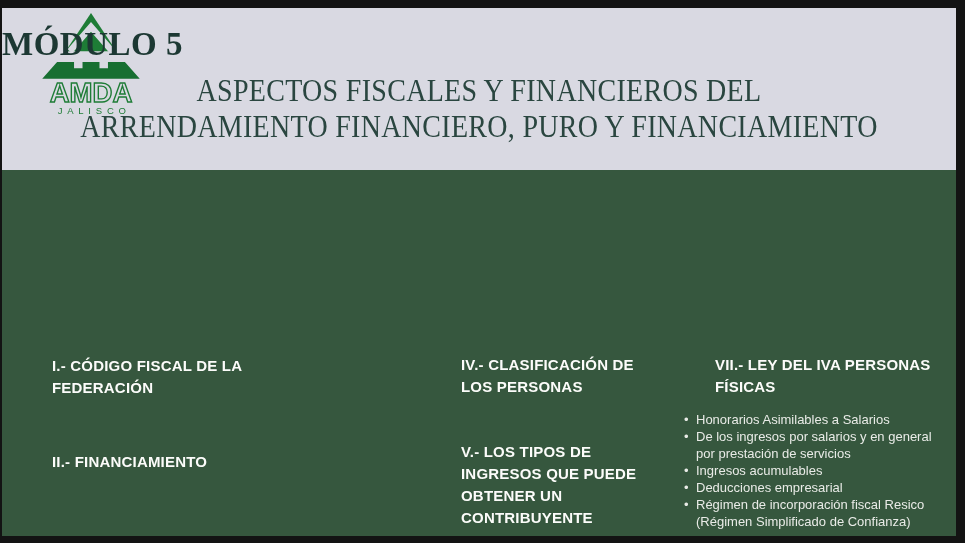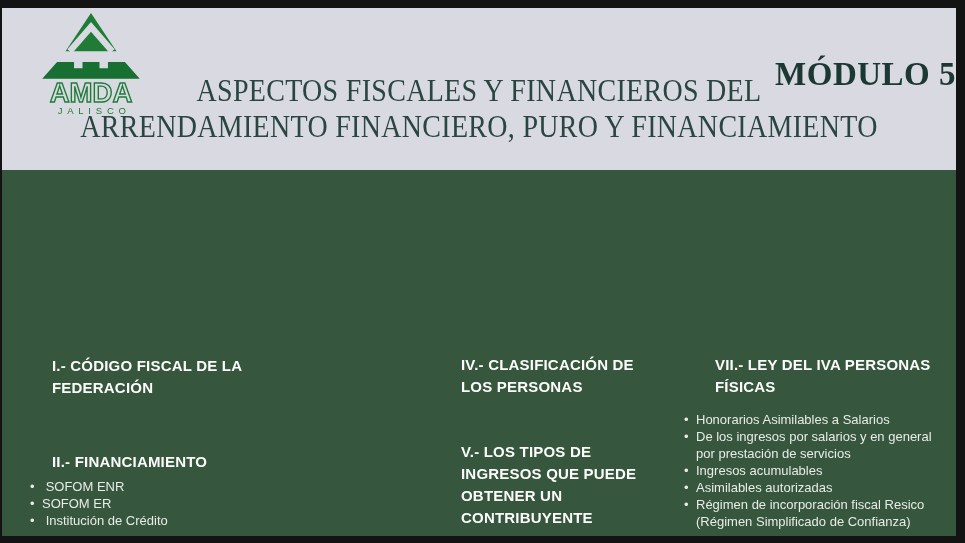--- a/index.html
+++ b/index.html
@@ -18,25 +18,24 @@
   body{font-family:"Liberation Sans",sans-serif;background:var(--frame);}
   .stage{position:absolute;left:0;top:0;width:965px;height:543px;background:var(--frame);}
 
   .header{
     position:absolute;left:2px;top:8px;width:954px;height:162px;
     background:var(--header-bg);overflow:hidden;
   }
   .logo{position:absolute;left:36px;top:5px;width:106px;height:102px;}
   .module-title{
     position:absolute;left:0;top:18px;width:100%;
-    text-align:right;
+    text-align:left;
     font-family:"Liberation Serif",serif;font-weight:bold;
     font-size:33px;letter-spacing:.5px;color:var(--title-color);
     white-space:nowrap;
-    margin-top:30px;
   }
   .subtitle{
     position:absolute;left:0;width:100%;text-align:center;
     font-family:"Liberation Serif",serif;font-weight:normal;
     font-size:28px;color:var(--subtitle-color);
     white-space:nowrap;transform:scaleY(1.15);transform-origin:50% 0;
     letter-spacing:.3px;
   }
   .subtitle.l1{top:64px;}
   .subtitle.l2{top:100px;}
@@ -92,25 +91,20 @@
 
   <div class="green-body">
 
     <section class="sec sec-i">
       <h2 class="sec-title"> I.- CÓDIGO FISCAL DE LA
 FEDERACIÓN</h2>
     </section>
 
     <section class="sec sec-ii">
       <h2 class="sec-title">II.- FINANCIAMIENTO</h2>
-      <ul class="bullets">
-          <li> SOFOM ENR</li>
-          <li>SOFOM ER</li>
-          <li> Institución de Crédito</li>
-        </ul>
     </section>
 
     <section class="sec sec-iv">
       <h2 class="sec-title"> IV.- CLASIFICACIÓN DE
 LOS PERSONAS</h2>
     </section>
 
     <section class="sec sec-v">
       <h2 class="sec-title"> V.- LOS TIPOS DE
 INGRESOS QUE PUEDE
@@ -118,19 +112,19 @@
 CONTRIBUYENTE</h2>
     </section>
 
     <section class="sec sec-vii">
       <h2 class="sec-title">VII.- LEY DEL IVA PERSONAS
 FÍSICAS</h2>
       <ul class="bullets">
           <li>Honorarios Asimilables a Salarios</li>
           <li>De los ingresos por salarios y en general por prestación de servicios</li>
           <li>Ingresos acumulables</li>
-          <li>Asimilables autorizadas</li>
+          <li>Deducciones empresarial</li>
           <li>Régimen de incorporación fiscal Resico (Régimen Simplificado de Confianza)</li>
         </ul>
     </section>
 
   </div>
 </div>
 
 </body></html>

